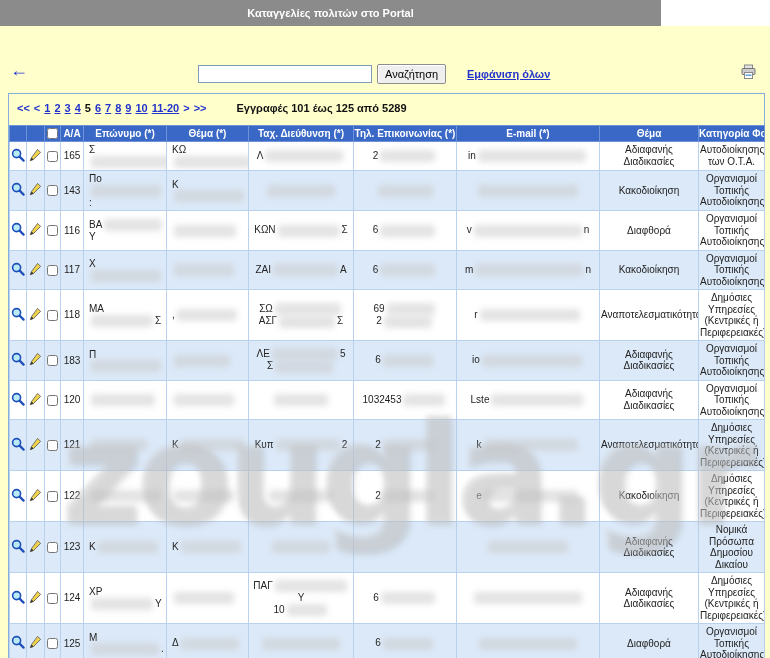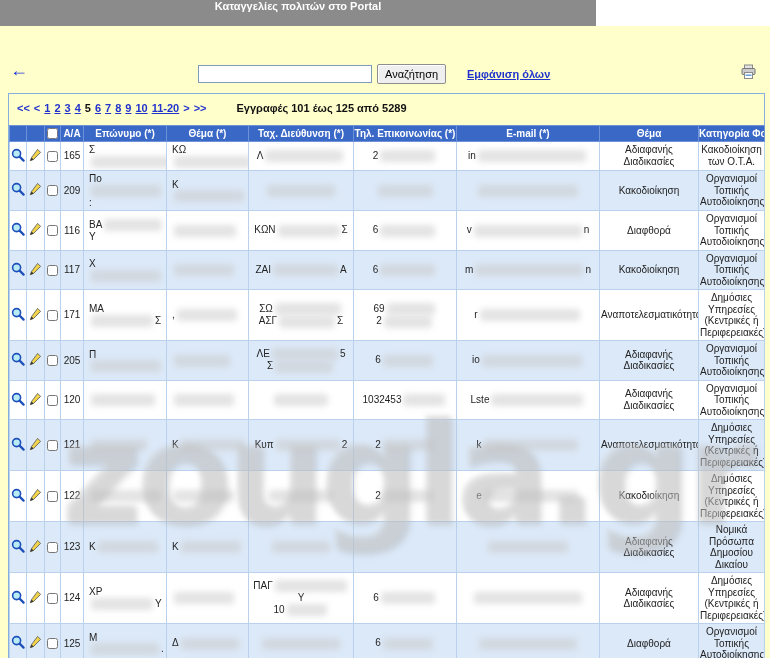--- a/index.html
+++ b/index.html
@@ -14,22 +14,22 @@
   }
   *{box-sizing:border-box;margin:0;padding:0;}
   html,body{width:770px;height:658px;overflow:hidden;}
   body{
     position:relative;
     font-family:"Liberation Sans", sans-serif;
     background:#ffffff;
     color:var(--text-color);
   }
   .page-bg{position:absolute;left:0;top:26px;width:770px;height:632px;background:var(--page-bg);}
-  .titlebar{position:absolute;left:0;top:0;width:596px;height:26px;background:var(--titlebar-bg);
-    display:flex;justify-content:center;}
+  .titlebar{position:absolute;left:0;top:0;width:661px;height:26px;background:var(--titlebar-bg);
+    display:flex;align-items:center;justify-content:center;}
   .titlebar .t{color:#ffffff;font-size:11px;font-weight:bold;}
   .corner{position:absolute;left:705px;top:0;width:65px;height:26px;background:#ffffff;}
 
   .back-arrow{position:absolute;left:10px;top:60px;font-size:18px;font-weight:bold;color:#1a35d6;cursor:pointer;}
   .search-input{position:absolute;left:198px;top:65px;width:174px;height:18px;border:1px solid #7f9db9;background:#fff;font-size:11px;padding:0 3px;}
   .search-btn{position:absolute;left:377px;top:64px;height:20px;padding:0 7px;font-size:11px;
     font-family:"Liberation Sans",sans-serif;background:#efefef;border:1px solid #8e8e8e;border-radius:2px;
     box-shadow:inset 1px 1px 0 #ffffff;cursor:pointer;}
   .show-all{position:absolute;left:432px;top:68px;font-size:11px;font-weight:bold;color:var(--link-color);text-decoration:underline;cursor:pointer;margin-left:35px;}
   .print-ico{position:absolute;left:740px;top:64px;cursor:pointer;}
@@ -128,33 +128,33 @@
               <path d="M2.6 9.4 l2 2 -3.3 1.3 z" fill="#333"></path>
             </svg></td>
           <td><input type="checkbox" style=""></td>
           <td>165</td>
           <td class="lft"><span>Σ</span><span class="blur" style="width: 80px;"></span></td>
           <td class="lft"><span>ΚΩ</span><span class="blur" style="width: 78px;"></span></td>
           <td><span>Λ</span><span class="blur" style="width: 78px;"></span></td>
           <td><span>2</span><span class="blur" style="width: 55px;"></span></td>
           <td><span>in</span><span class="blur" style="width: 108px;"></span></td>
           <td>Αδιαφανής Διαδικασίες</td>
-          <td>Κακοδιοίκηση των Ο.Τ.Α.</td>
-        </tr>
-        <tr class="b">
-          <td class="ico"><svg width="14" height="14" viewBox="0 0 14 14">
-              <circle cx="5.6" cy="5.6" r="4" fill="#b9ebf5" stroke="#1d4fbb" stroke-width="1.6"></circle>
-              <line x1="8.6" y1="8.6" x2="12.6" y2="12.6" stroke="#1d4fbb" stroke-width="2.2" stroke-linecap="round"></line>
-            </svg></td>
-          <td class="ico"><svg width="13" height="14" viewBox="0 0 13 14">
-              <path d="M8.6 1.4 l3 3 -7 7 -3.3 1.3 1.3-3.3 z" fill="#f0d34a" stroke="#555" stroke-width="0.8"></path>
-              <path d="M2.6 9.4 l2 2 -3.3 1.3 z" fill="#333"></path>
-            </svg></td>
-          <td><input type="checkbox" style=""></td>
-          <td>209</td>
+          <td>Αυτοδιοίκησης των Ο.Τ.Α.</td>
+        </tr>
+        <tr class="b">
+          <td class="ico"><svg width="14" height="14" viewBox="0 0 14 14">
+              <circle cx="5.6" cy="5.6" r="4" fill="#b9ebf5" stroke="#1d4fbb" stroke-width="1.6"></circle>
+              <line x1="8.6" y1="8.6" x2="12.6" y2="12.6" stroke="#1d4fbb" stroke-width="2.2" stroke-linecap="round"></line>
+            </svg></td>
+          <td class="ico"><svg width="13" height="14" viewBox="0 0 13 14">
+              <path d="M8.6 1.4 l3 3 -7 7 -3.3 1.3 1.3-3.3 z" fill="#f0d34a" stroke="#555" stroke-width="0.8"></path>
+              <path d="M2.6 9.4 l2 2 -3.3 1.3 z" fill="#333"></path>
+            </svg></td>
+          <td><input type="checkbox" style=""></td>
+          <td>143</td>
           <td class="lft"><span>Πο</span><span class="blur" style="width: 70px;"></span><span>:</span></td>
           <td class="lft"><span>Κ</span><span class="blur" style="width: 70px;"></span></td>
           <td><span class="blur" style="width: 68px;"></span></td>
           <td><span class="blur" style="width: 55px;"></span></td>
           <td><span class="blur" style="width: 100px;"></span></td>
           <td>Κακοδιοίκηση</td>
           <td>Οργανισμοί Τοπικής Αυτοδιοίκησης</td>
         </tr>
         <tr class="w">
           <td class="ico"><svg width="14" height="14" viewBox="0 0 14 14">
@@ -197,40 +197,40 @@
         <tr class="w">
           <td class="ico"><svg width="14" height="14" viewBox="0 0 14 14">
               <circle cx="5.6" cy="5.6" r="4" fill="#b9ebf5" stroke="#1d4fbb" stroke-width="1.6"></circle>
               <line x1="8.6" y1="8.6" x2="12.6" y2="12.6" stroke="#1d4fbb" stroke-width="2.2" stroke-linecap="round"></line>
             </svg></td>
           <td class="ico"><svg width="13" height="14" viewBox="0 0 13 14">
               <path d="M8.6 1.4 l3 3 -7 7 -3.3 1.3 1.3-3.3 z" fill="#f0d34a" stroke="#555" stroke-width="0.8"></path>
               <path d="M2.6 9.4 l2 2 -3.3 1.3 z" fill="#333"></path>
             </svg></td>
           <td><input type="checkbox" style=""></td>
-          <td>171</td>
+          <td>118</td>
           <td class="lft"><span>ΜΑ</span><span class="blur" style="width: 62px;"></span><span>Σ</span></td>
           <td class="lft"><span>,</span><span class="blur" style="width: 60px;"></span></td>
           <td><span>ΣΩ</span><span class="blur" style="width: 66px;"></span><br><span>ΑΣΓ</span><span class="blur" style="width: 56px;"></span><span>Σ</span></td>
           <td><span>69</span><span class="blur" style="width: 48px;"></span><br><span>2</span><span class="blur" style="width: 48px;"></span></td>
           <td><span>r</span><span class="blur" style="width: 100px;"></span></td>
           <td>Αναποτελεσματικότητα</td>
           <td>Δημόσιες Υπηρεσίες (Κεντρικές ή Περιφερειακές)</td>
         </tr>
         <tr class="b">
           <td class="ico"><svg width="14" height="14" viewBox="0 0 14 14">
               <circle cx="5.6" cy="5.6" r="4" fill="#b9ebf5" stroke="#1d4fbb" stroke-width="1.6"></circle>
               <line x1="8.6" y1="8.6" x2="12.6" y2="12.6" stroke="#1d4fbb" stroke-width="2.2" stroke-linecap="round"></line>
             </svg></td>
           <td class="ico"><svg width="13" height="14" viewBox="0 0 13 14">
               <path d="M8.6 1.4 l3 3 -7 7 -3.3 1.3 1.3-3.3 z" fill="#f0d34a" stroke="#555" stroke-width="0.8"></path>
               <path d="M2.6 9.4 l2 2 -3.3 1.3 z" fill="#333"></path>
             </svg></td>
           <td><input type="checkbox" style=""></td>
-          <td>205</td>
+          <td>183</td>
           <td class="lft"><span>Π</span><span class="blur" style="width: 70px;"></span></td>
           <td class="lft"><span class="blur" style="width: 56px;"></span></td>
           <td><span>ΛΕ</span><span class="blur" style="width: 66px;"></span><span>5</span><br><span>Σ</span><span class="blur" style="width: 58px;"></span></td>
           <td><span>6</span><span class="blur" style="width: 50px;"></span></td>
           <td><span>io</span><span class="blur" style="width: 100px;"></span></td>
           <td>Αδιαφανής Διαδικασίες</td>
           <td>Οργανισμοί Τοπικής Αυτοδιοίκησης</td>
         </tr>
         <tr class="w">
           <td class="ico"><svg width="14" height="14" viewBox="0 0 14 14">

